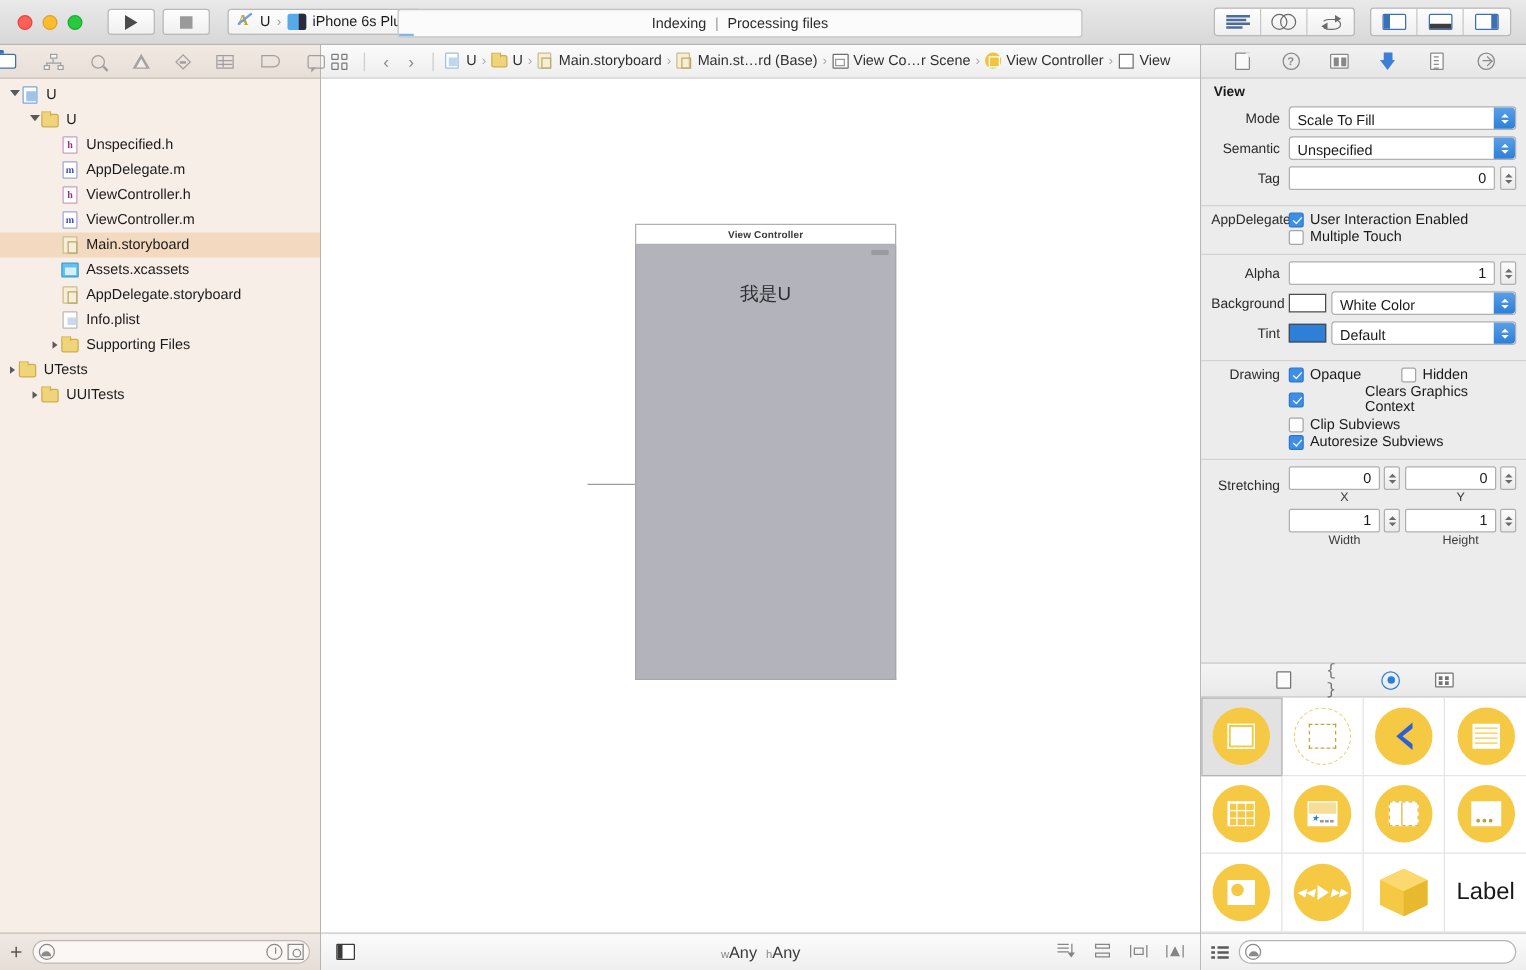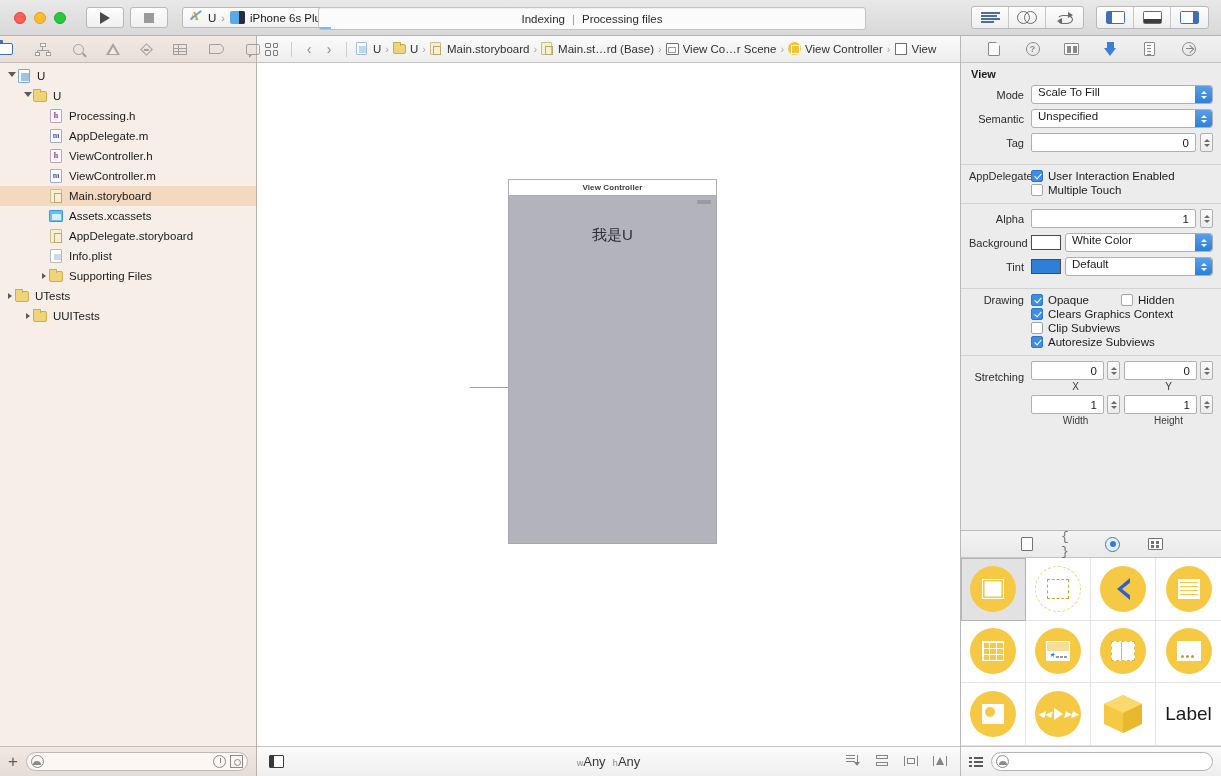--- a/index.html
+++ b/index.html
@@ -261,21 +261,21 @@
   .i-conn:before{content:"";position:absolute;right:2px;top:3px;width:5px;height:5px;border-top:1.3px solid #6e6e6e;border-right:1.3px solid #6e6e6e;transform:rotate(45deg);}
 
   .insp-body { flex:1; overflow:hidden; background:#ececec; }
   .insp-h { font-size:11px;font-weight:bold;padding:5px 0 5px 10px; }
   .sect { border-top:1px solid #d2d2d2; padding:5px 8px 7px 8px; }
   .frow { display:flex;align-items:center;margin-bottom:5px; }
   .flabel { width:62px; min-width:62px; text-align:right; font-size:11px; color:#2b2b2b; padding-right:7px; }
   .fctl { flex:1; display:flex; align-items:center; gap:4px; min-width:0; }
   .popup {
     flex:1; height:19px; background:#fff; border:1px solid #b0b0b0;border-radius:3px;
-    display:flex;align-items:flex-start;padding-left:6px;font-size:11.5px;position:relative;min-width:0;
+    display:flex;align-items:flex-end;padding-left:6px;font-size:11.5px;position:relative;min-width:0;
   }
   .popup .stepbox {
     position:absolute;right:0;top:0;bottom:0;width:17px;
     background:linear-gradient(to bottom,#5a9fe8,#2d7fd8);border-radius:0 3px 3px 0;
     display:flex;flex-direction:column;align-items:center;justify-content:center;gap:2px;
   }
   .popup .stepbox i{width:0;height:0;border-left:3px solid transparent;border-right:3px solid transparent;}
   .popup .stepbox i:first-child{border-bottom:3.5px solid #fff;}
   .popup .stepbox i:last-child{border-top:3.5px solid #fff;}
   .numfield {
@@ -483,21 +483,21 @@
             <span class="ico">
               <span class="ic-folder" style="position: absolute;"></span>
             </span>
             <span>U</span>
           </div>
           <div class="row" style="padding-left: 38px;">
             <span class="tri"></span>
             <span class="ico">
               <span class="ic-file h" style="position: absolute;">h</span>
             </span>
-            <span>Processing.h</span>
+            <span>Unspecified.h</span>
           </div>
           <div class="row" style="padding-left: 38px;">
             <span class="tri"></span>
             <span class="ico">
               <span class="ic-file m" style="position: absolute;">m</span>
             </span>
             <span>AppDelegate.m</span>
           </div>
           <div class="row" style="padding-left: 38px;">
             <span class="tri"></span>
@@ -819,21 +819,21 @@
               </div>
               <div class="ckrow" style="margin-bottom:0;">
                 <span class="cbox"></span>
                 <span>Hidden</span>
               </div>
             </div>
           </div>
           <div class="frow" style="margin-bottom:2px;">
             <div class="flabel"></div>
             <div class="fctl">
-              <div class="ckrow" style="margin-bottom:0;">
+              <div class="ckrow" style="margin-bottom:0;gap:44px;">
                 <span class="cbox on"></span>
                 <span>Clears Graphics Context</span>
               </div>
             </div>
           </div>
           <div class="frow" style="margin-bottom:2px;">
             <div class="flabel"></div>
             <div class="fctl">
               <div class="ckrow" style="margin-bottom:0;">
                 <span class="cbox"></span>

